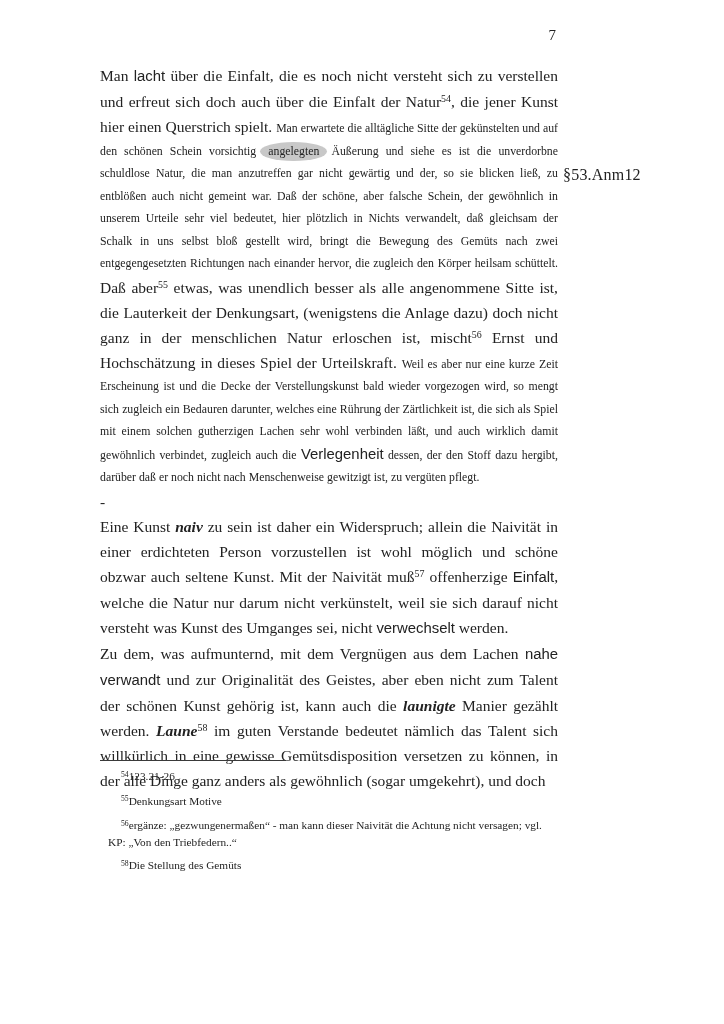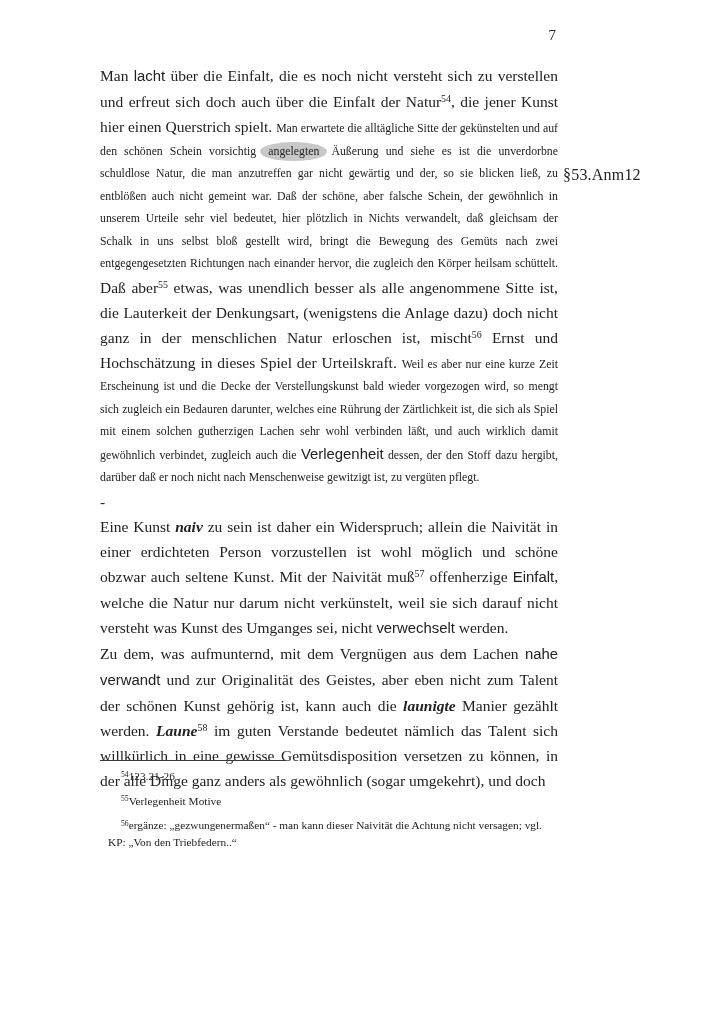--- a/index.html
+++ b/index.html
@@ -68,15 +68,16 @@
     <span class="r big">Zu dem, was aufmunternd, mit dem Vergnügen aus dem Lachen </span><span class="r big tt">nahe verwandt</span><span class="r big"> und zur Originalität des Geistes, aber eben nicht zum Talent der schönen Kunst gehörig ist, kann auch die </span><span class="r big it">launigte</span><span class="r big"> Manier gezählt werden. </span><span class="r big it">Laune</span><span class="r big sup">58</span><span class="r big"> im guten Verstande bedeutet nämlich das Talent sich willkürlich in eine gewisse Gemütsdisposition versetzen zu können, in der alle Dinge ganz anders als gewöhnlich (sogar umgekehrt), und doch</span>
   </p>
 
 </div>
 
 <div class="margin-note">§53.Anm12</div>
 
 <div class="footnotes">
   <div class="fn-rule"></div>
   <p class="footnote"><span class="fnum">54</span><span>123.21-26</span></p>
-  <p class="footnote"><span class="fnum">55</span><span>Verlegenheit Motive</span></p>
+  <p class="footnote"><span class="fnum">55</span><span>Denkungsart Motive</span></p>
   <p class="footnote"><span class="fnum">56</span><span>ergänze: „gezwungenermaßen“ - man kann dieser Naivität die Achtung nicht versagen; vgl. KP: „Von den Triebfedern..“</span></p>
+  <p class="footnote"><span class="fnum">58</span><span>Die Stellung des Gemüts</span></p>
 </div>
 
 </body></html>

